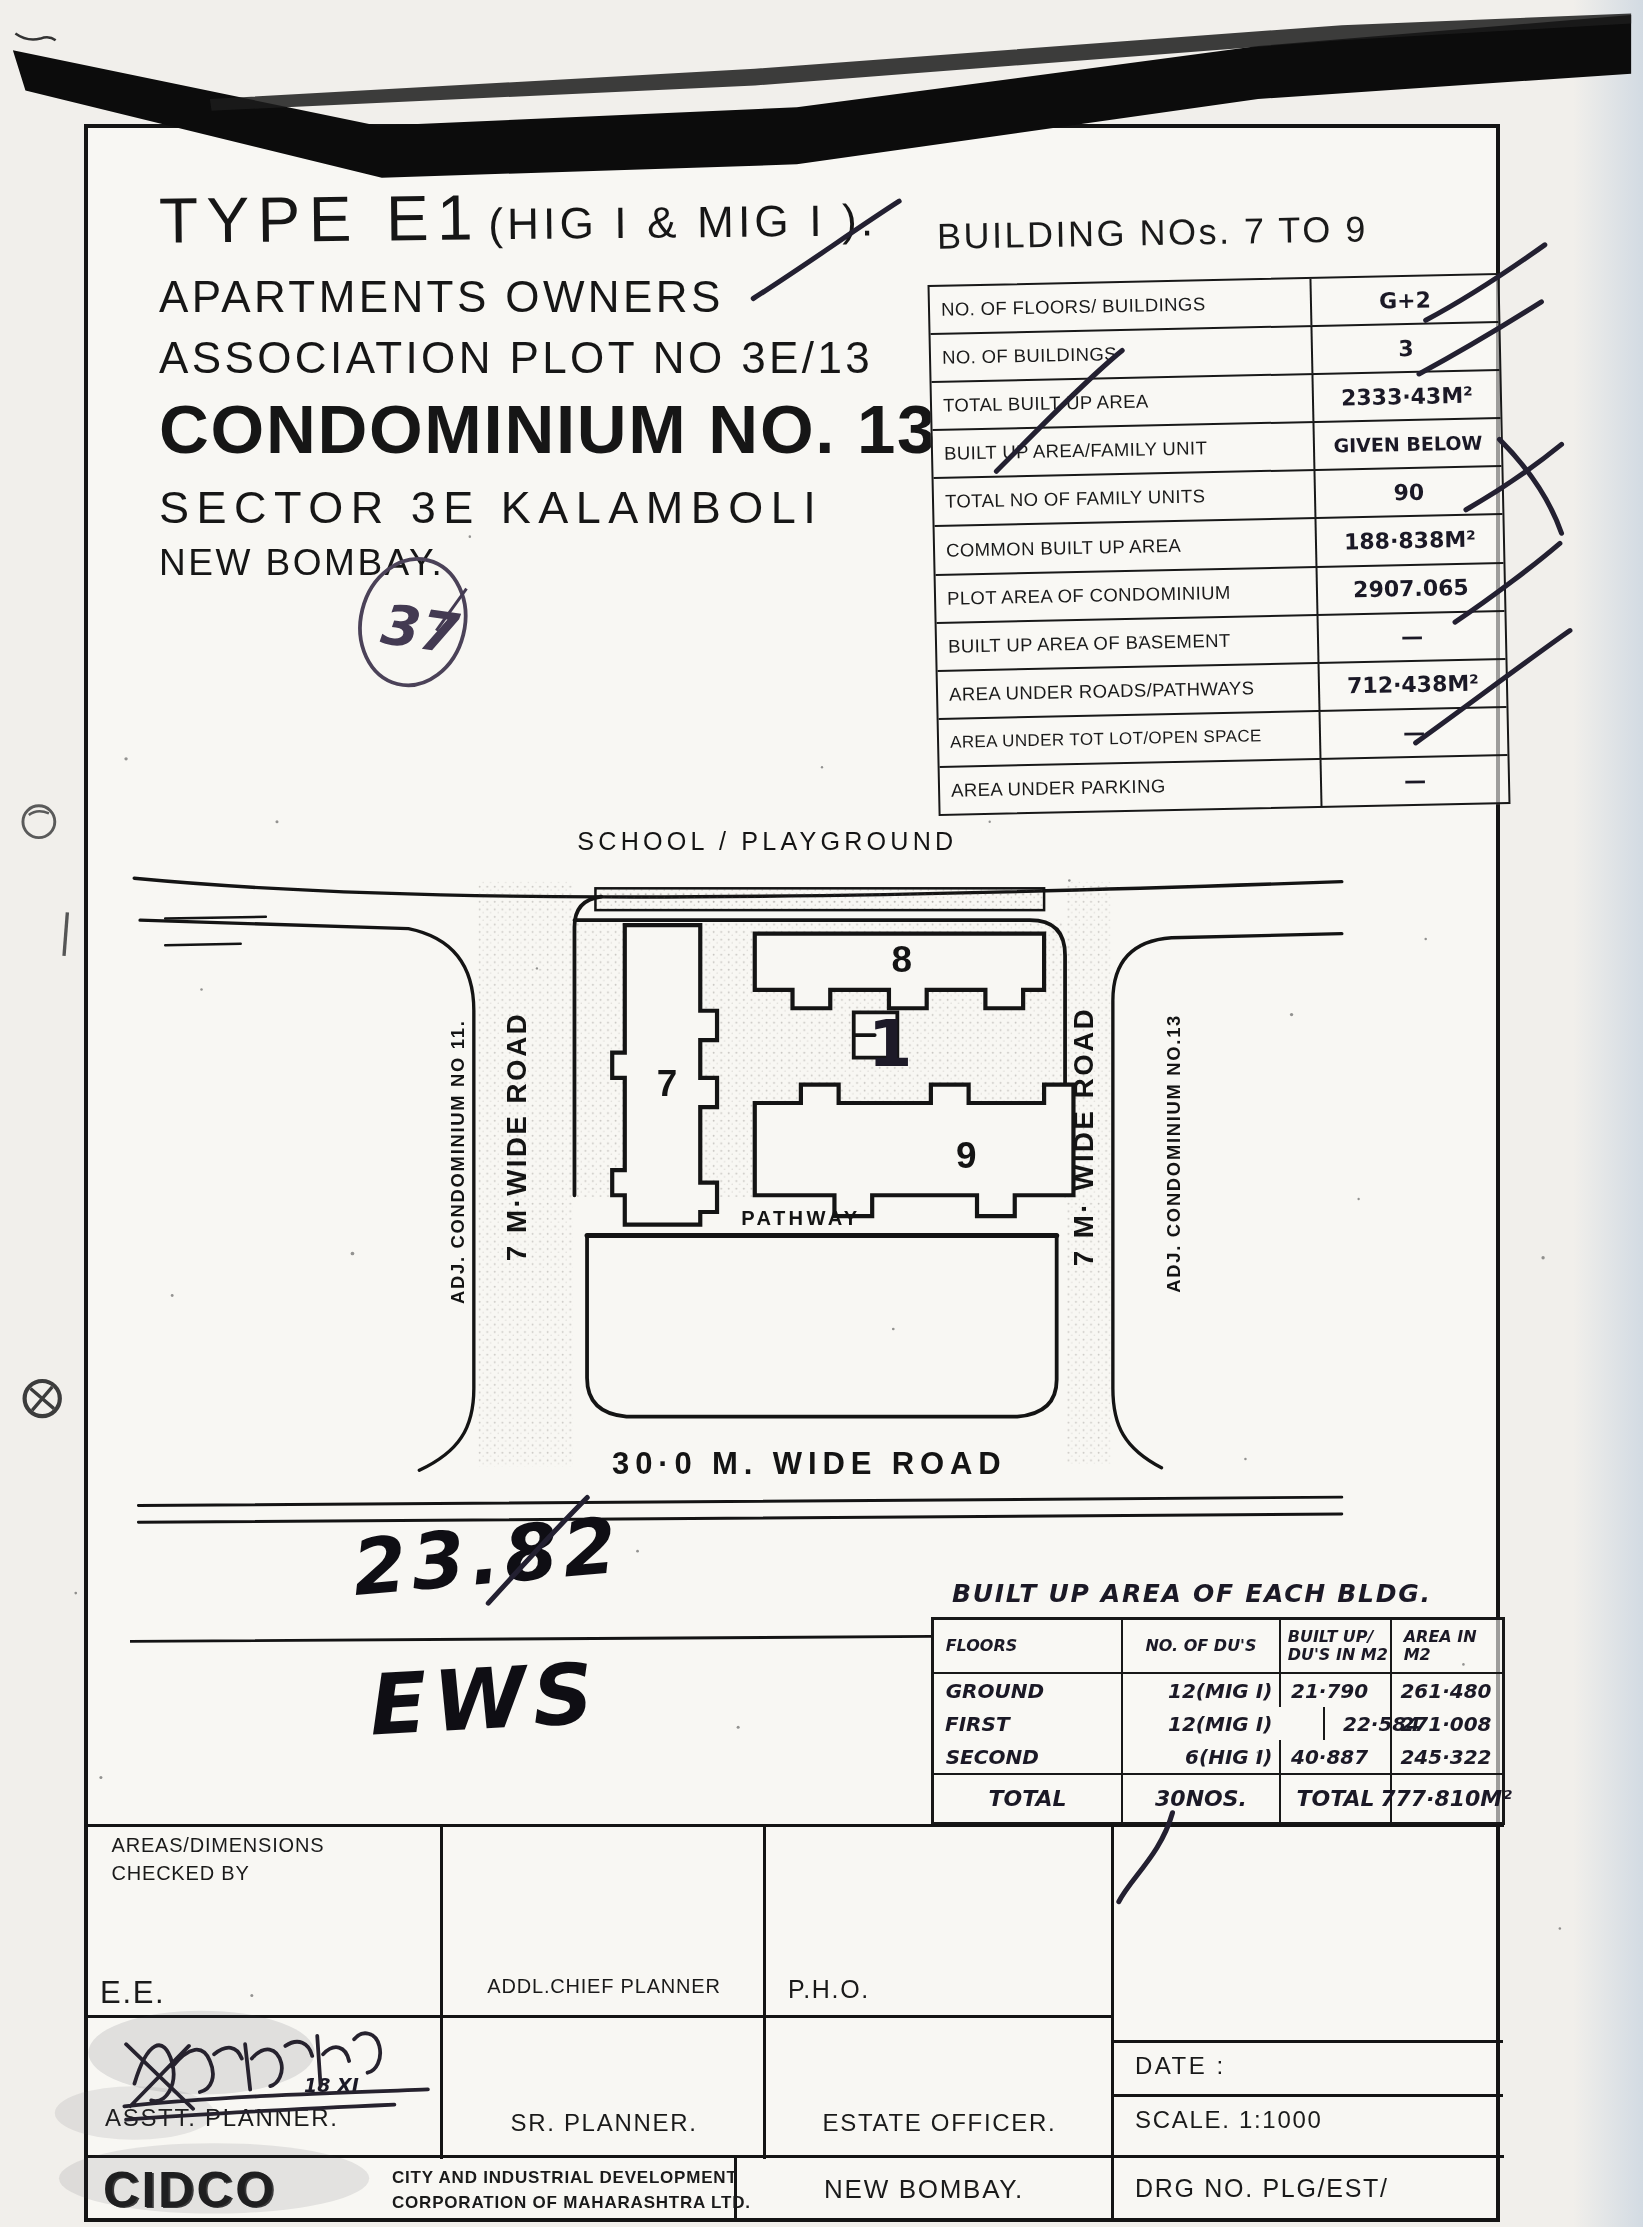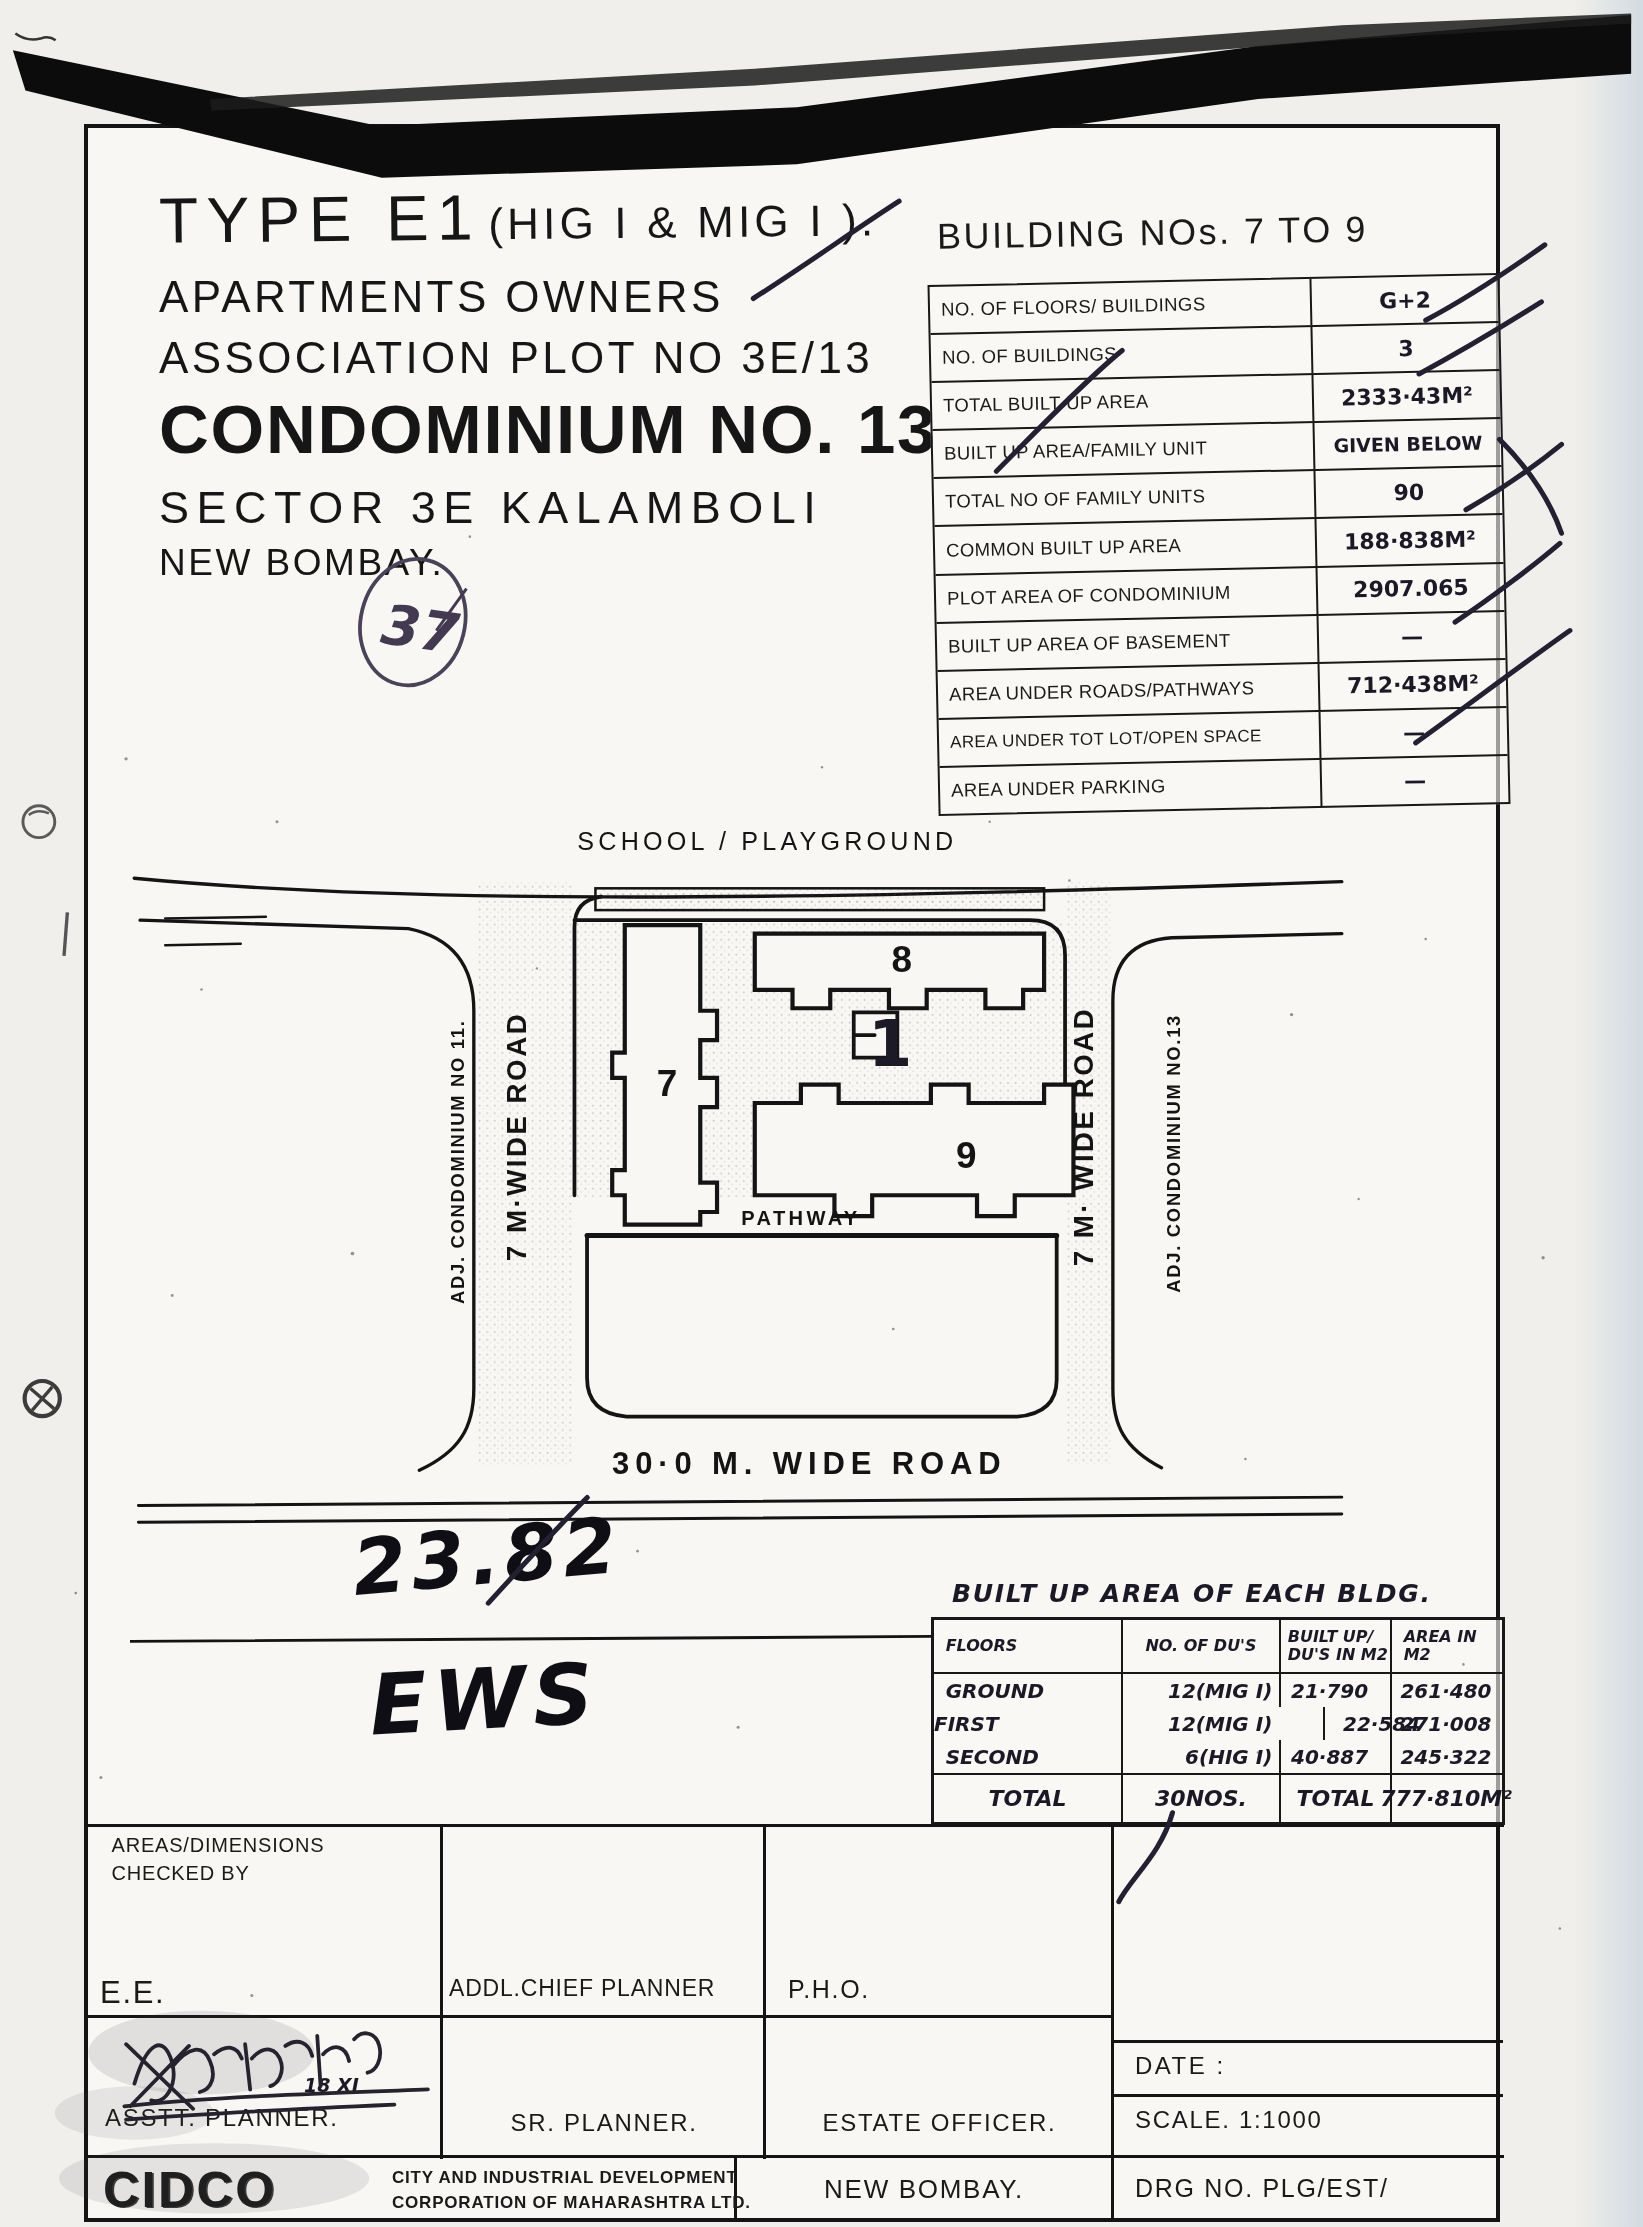--- a/index.html
+++ b/index.html
@@ -175,21 +175,21 @@
         <div class="hi" style="padding-left:11.7px;">FLOORS</div>
         <div class="hi bl" style="justify-content:center;">NO. OF DU'S</div>
         <div class="hi bl" style="padding-left:6.7px;">BUILT UP/ DU'S IN M2</div>
         <div class="hi bl" style="padding-left:11.7px;">AREA IN M2</div>
       </div>
       <div class="ft-grid">
         <div class="ft-cell hi" style="padding-left:11.7px;">GROUND</div>
         <div class="ft-cell hi bl" style="justify-content:flex-end;padding-right:6.7px;">12(MIG I)</div>
         <div class="ft-cell hi bl" style="padding-left:10px;">21·790</div>
         <div class="ft-cell hi bl" style="padding-left:8.4px;">261·480</div>
-        <div class="ft-cell hi" style="padding-left:0;text-align:center;">FIRST</div>
+        <div class="ft-cell hi" style="padding-left:11px;text-align:center;">FIRST</div>
         <div class="ft-cell hi bl" style="justify-content:flex-end;padding-right:6.7px;">12(MIG I)</div>
         <div class="ft-cell hi bl" style="padding-left:18px;margin-left:44px;">22·584</div>
         <div class="ft-cell hi bl" style="padding-left:8.4px;text-align:center;">271·008</div>
         <div class="ft-cell hi" style="padding-left:11.7px;">SECOND</div>
         <div class="ft-cell hi bl" style="justify-content:flex-end;padding-right:6.7px;">6(HIG I)</div>
         <div class="ft-cell hi bl" style="padding-left:10px;">40·887</div>
         <div class="ft-cell hi bl" style="padding-left:8.4px;">245·322</div>
       </div>
       <div class="ft-grid ft-total">
         <div class="hi">TOTAL</div>
@@ -206,21 +206,21 @@
       <div class="hline" style="left:1023px;top:1966px;width:392px;height:3.4px;"></div>
       <div class="hline" style="left:0;top:2027px;width:1416px;height:3.4px;"></div>
       <div class="vline" style="left:352px;top:1696px;width:3.4px;height:335px;"></div>
       <div class="vline" style="left:675px;top:1696px;width:3.4px;height:335px;"></div>
       <div class="vline" style="left:1023px;top:1696px;width:3.4px;height:398px;"></div>
       <div class="vline" style="left:646px;top:2027px;width:3.4px;height:67px;"></div>
 
       <div class="lbl arch" style="left:23.5px;top:1706px;font-size:20px;letter-spacing:0.8px;">AREAS/DIMENSIONS</div>
       <div class="lbl arch" style="left:23.5px;top:1734px;font-size:20px;letter-spacing:0.8px;">CHECKED BY</div>
       <div class="lbl arch" style="left:12px;top:1847px;font-size:31px;letter-spacing:1.7px;">E.E.</div>
-      <div class="lbl arch" style="left:361px;top:1847px;width:310px;font-size:23px;letter-spacing:0.8px;">ADDL.CHIEF PLANNER</div>
+      <div class="lbl arch" style="left:361px;top:1847px;width:310px;text-align:center;font-size:20px;letter-spacing:0.8px;">ADDL.CHIEF PLANNER</div>
       <div class="lbl arch" style="left:700px;top:1847px;font-size:25px;letter-spacing:1.7px;">P.H.O.</div>
       <div class="lbl hi" style="left:216px;top:1946px;font-size:19px;">18 XI</div>
       <div class="lbl arch" style="left:17px;top:1976px;font-size:24px;letter-spacing:1.7px;">ASSTT. PLANNER.</div>
       <div class="lbl arch" style="left:361px;top:1981px;width:310px;text-align:center;font-size:24px;letter-spacing:1.7px;">SR. PLANNER.</div>
       <div class="lbl arch" style="left:684px;top:1981px;width:335px;text-align:center;font-size:24px;letter-spacing:1.7px;">ESTATE OFFICER.</div>
       <div class="lbl arch" style="left:1047px;top:1924px;font-size:24px;letter-spacing:2.5px;">DATE :</div>
       <div class="lbl arch" style="left:1047px;top:1978px;font-size:24px;letter-spacing:1.7px;">SCALE. 1:1000</div>
       <div class="lbl arch" style="left:15px;top:2033px;font-size:50px;font-weight:900;letter-spacing:2.5px;color:#1c1c1c;text-shadow:1.7px 0.8px 0 #3a3a3a;">CIDCO</div>
       <div class="lbl arch" style="left:304px;top:2040px;font-size:17px;font-weight:700;letter-spacing:0.8px;">CITY AND INDUSTRIAL DEVELOPMENT</div>
       <div class="lbl arch" style="left:304px;top:2065px;font-size:17px;font-weight:700;letter-spacing:0.8px;">CORPORATION OF MAHARASHTRA LTD.</div>

